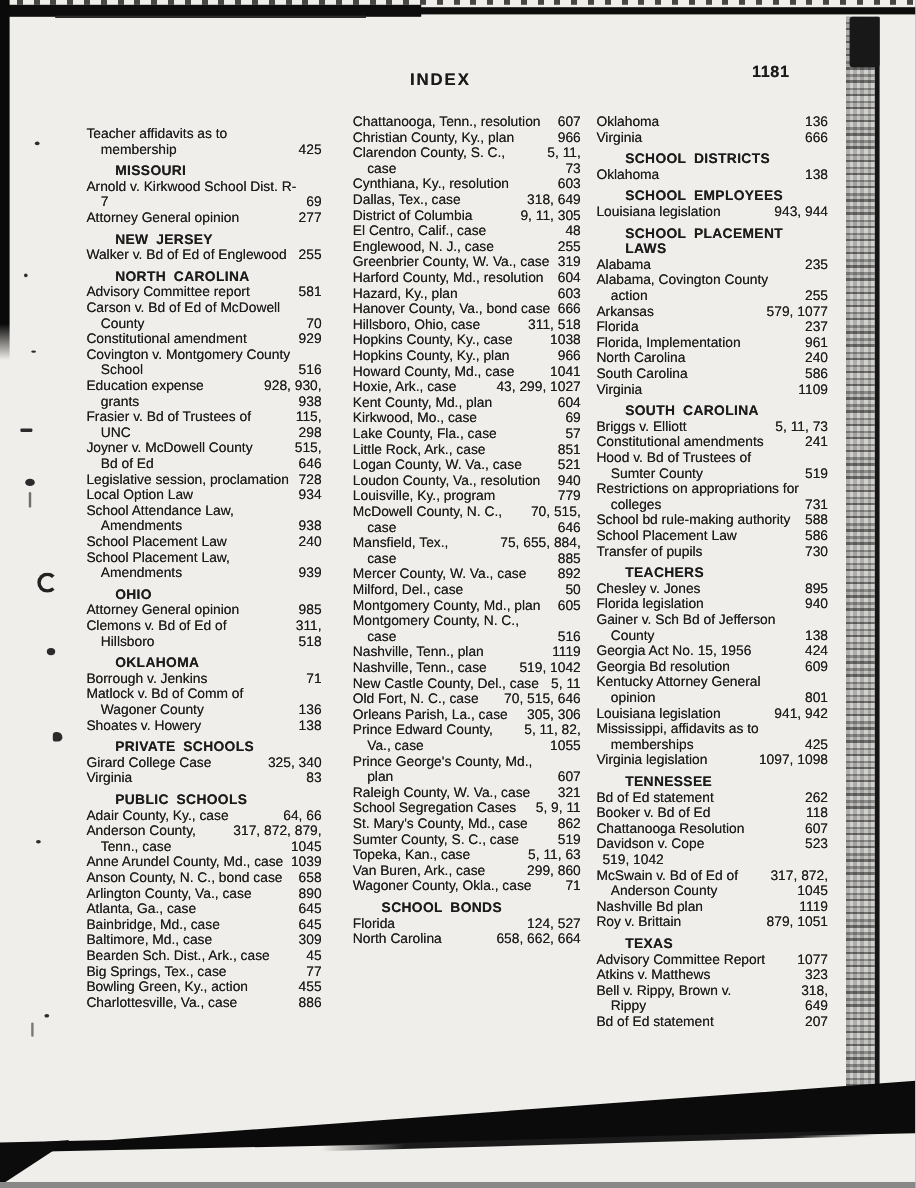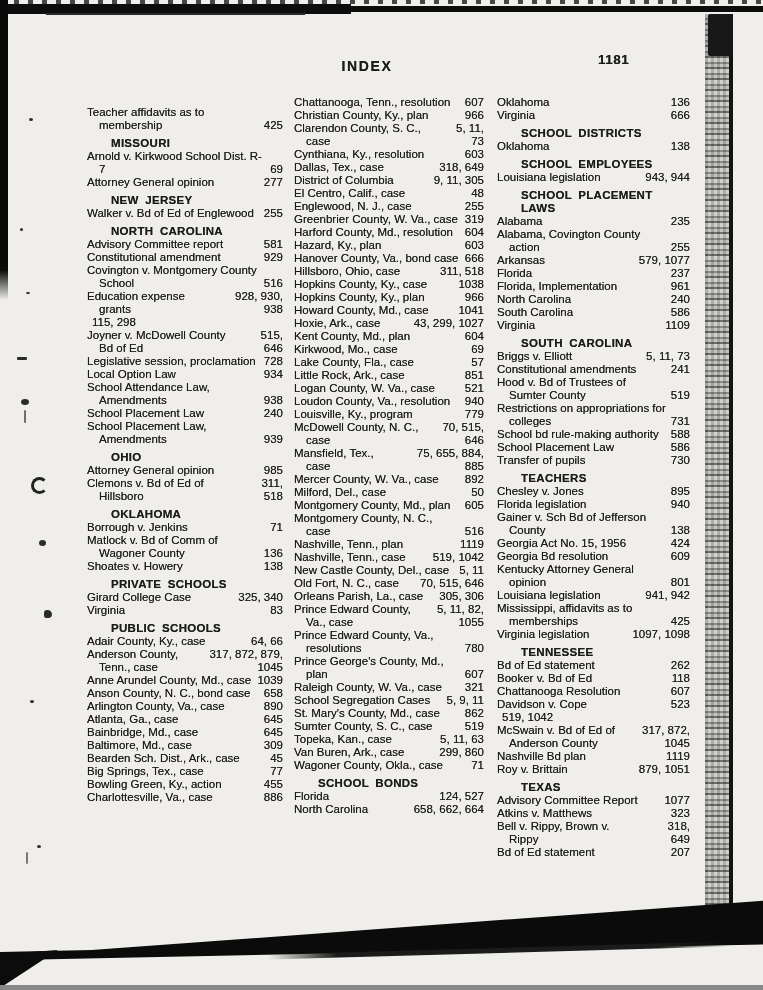--- a/index.html
+++ b/index.html
@@ -45,26 +45,26 @@
   .speck.s7{top:477px;left:31px;width:11px;height:11px;background:transparent;
     border:3px solid #222;border-right-color:transparent;border-radius:50%;}
   .speck.s8{top:540px;left:39px;width:7px;height:6px;}
   .speck.s9{top:610px;left:44px;width:8px;height:8px;border-radius:40% 60% 50% 30%;}
   .speck.s10{top:700px;left:30px;width:4px;height:3px;}
   .speck.s11{top:845px;left:37px;width:4px;height:3px;}
   .speck.s12{top:852px;left:26px;width:2px;height:12px;border-radius:1px;opacity:.6;}
   
   .hdr-title{position:absolute;top:58px;left:282px;width:170px;text-align:center;
     font-size:14px;font-weight:700;letter-spacing:1.6px;}
-  .hdr-pageno{position:absolute;top:52px;left:598px;width:60px;text-align:left;
+  .hdr-pageno{position:absolute;top:52px;left:598px;width:60px;text-align:right;
     font-size:13.5px;font-weight:700;letter-spacing:.5px;}
   
   .columns{position:absolute;top:96px;left:0;width:763px;}
   .col{position:absolute;top:0;font-size:11.5px;line-height:13px;}
-  .col1{left:77px;width:206px;padding-top:10px;}
+  .col1{left:62px;width:206px;padding-top:10px;}
   .col2{left:284px;width:200px;}
   .col3{left:487px;width:203px;}
   .heading{margin-top:5px;font-weight:700;font-size:11.5px;letter-spacing:.3px;word-spacing:3px;margin-left:34px;}
   .entry{display:flex;align-items:flex-end;margin-left:10px;}
   .etext{flex:1 1 auto;padding-left:12px;text-indent:-12px;}
   .epages{flex:0 1 auto;margin-left:5px;max-width:96px;text-align:right;}
 </style>
 </head>
 <body>
 
@@ -115,32 +115,37 @@
         <div class="entry">
           <span class="etext">Walker v. Bd of Ed of Englewood</span>
           <span class="epages">255</span>
         </div>
         <div class="heading">NORTH CAROLINA</div>
         <div class="entry">
           <span class="etext">Advisory Committee report</span>
           <span class="epages">581</span>
         </div>
         <div class="entry">
+          <span class="etext">Carson v. Bd of Ed of McDowell County</span>
+          <span class="epages">70</span>
+        </div>
+        <div class="entry">
           <span class="etext">Constitutional amendment</span>
           <span class="epages">929</span>
         </div>
         <div class="entry">
           <span class="etext">Covington v. Montgomery County School</span>
           <span class="epages">516</span>
         </div>
         <div class="entry">
           <span class="etext">Education expense grants</span>
           <span class="epages">928, 930, 938</span>
         </div>
         <div class="entry">
+          <span class="etext">Frasier v. Bd of Trustees of UNC</span>
           <span class="epages">115, 298</span>
         </div>
         <div class="entry">
           <span class="etext">Joyner v. McDowell County Bd of Ed</span>
           <span class="epages">515, 646</span>
         </div>
         <div class="entry">
           <span class="etext">Legislative session, proclamation</span>
           <span class="epages">728</span>
         </div>
@@ -378,24 +383,20 @@
           <span class="etext">Old Fort, N. C., case</span>
           <span class="epages">70, 515, 646</span>
         </div>
         <div class="entry">
           <span class="etext">Orleans Parish, La., case</span>
           <span class="epages">305, 306</span>
         </div>
         <div class="entry">
           <span class="etext">Prince Edward County, Va., case</span>
           <span class="epages">5, 11, 82, 1055</span>
-        </div>
-        <div class="entry">
-          <span class="etext">Prince Edward County, Va., resolutions</span>
-          <span class="epages">780</span>
         </div>
         <div class="entry">
           <span class="etext">Prince George's County, Md., plan</span>
           <span class="epages">607</span>
         </div>
         <div class="entry">
           <span class="etext">Raleigh County, W. Va., case</span>
           <span class="epages">321</span>
         </div>
         <div class="entry">

